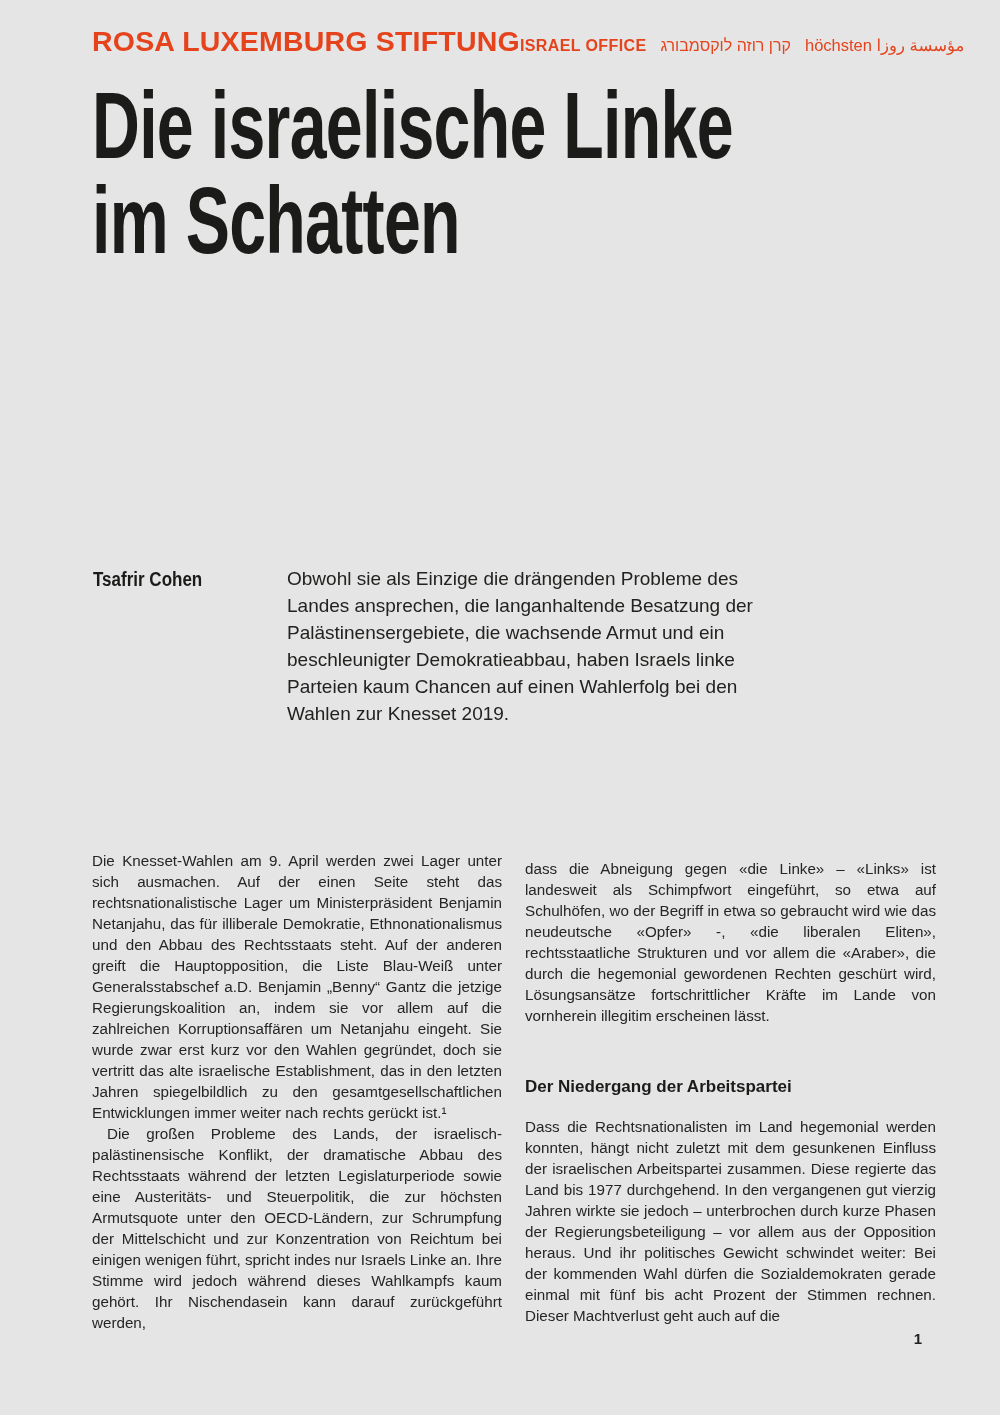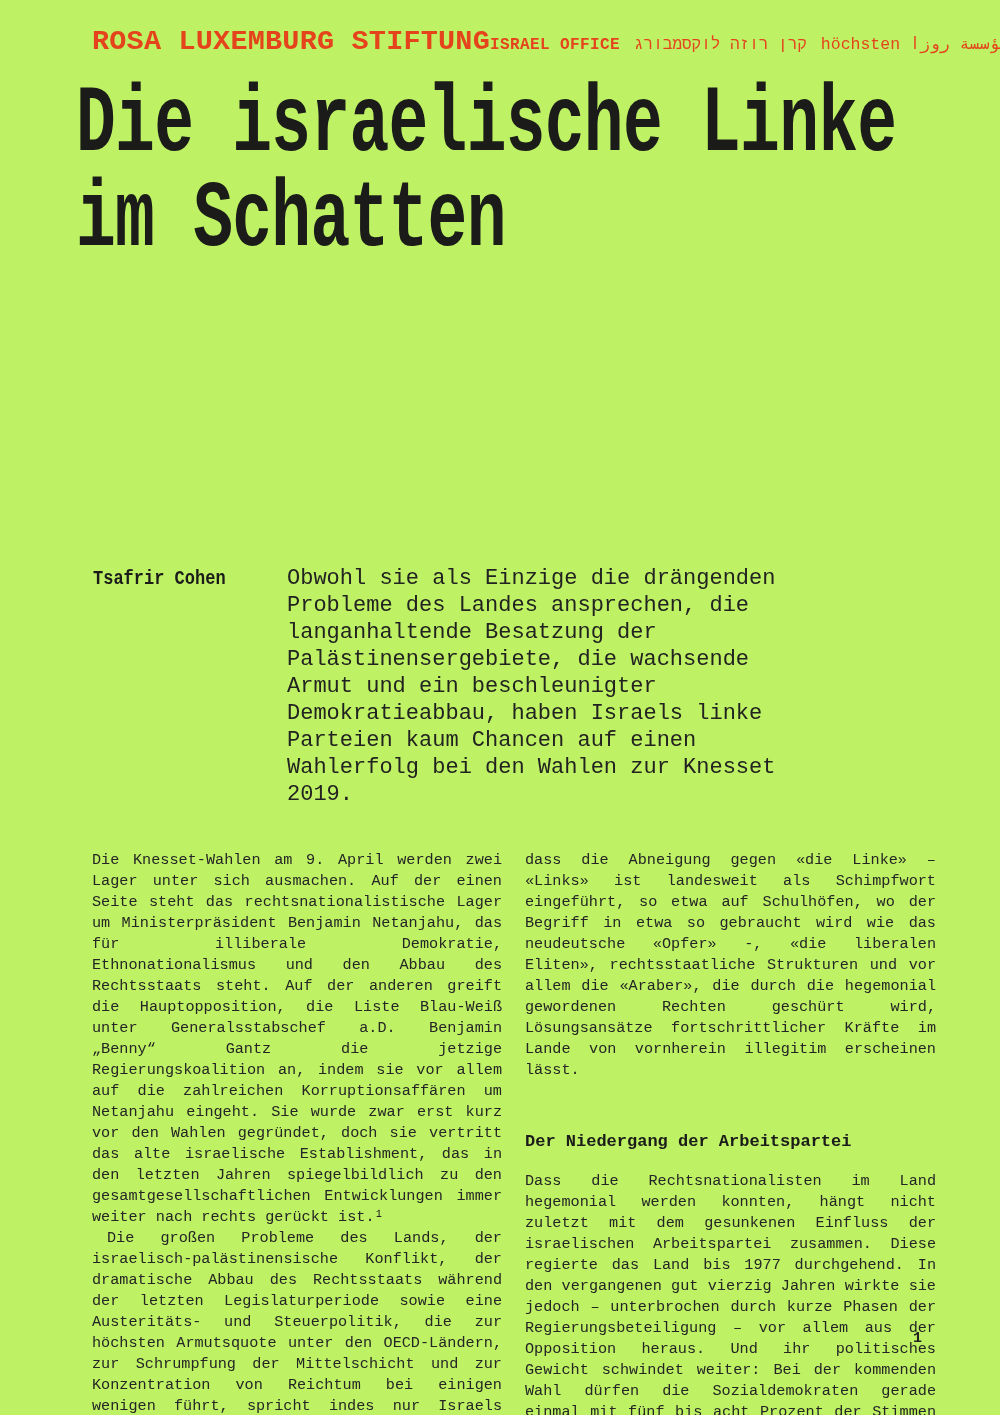--- a/index.html
+++ b/index.html
@@ -1,23 +1,23 @@
 <!DOCTYPE html>
 <html lang="de"><head>
 <meta charset="utf-8">
 <style>
   * { margin: 0; padding: 0; box-sizing: border-box; }
   html, body { background: #ffffff; }
   .page {
     position: relative;
     width: 1000px;
     height: 1415px;
-    background: #bef264;
+    background: #e5e5e5;
     overflow: hidden;
-    font-family: Liberation Mono, monospace;
+    font-family: Liberation Sans, sans-serif;
     color: #252525;
   }
 
   
   .masthead {
     position: absolute;
     left: 92px;
     top: 25px;
     width: 827px; 
     display: flex;
@@ -38,21 +38,21 @@
     color: #e5431c;
     white-space: nowrap;
   }
   .office-en { font-size: 16px; font-weight: 700; letter-spacing: 0.4px; }
   .office-he { font-size: 16px; font-weight: 400; }
   .office-ar { font-size: 16.5px; font-weight: 400; }
 
   
   .title {
     position: absolute;
-    left: 76px;
+    left: 92px;
     top: 78px;
     font-weight: 700;
     font-size: 94px;
     line-height: 95px;
     letter-spacing: -1px;
     color: #1b1b19;
   }
   .title-line {
     display: block;
     white-space: nowrap;
@@ -71,33 +71,34 @@
     color: #1b1b19;
     white-space: nowrap;
     transform: scaleX(0.85);
     transform-origin: left top;
   }
   .lede {
     position: absolute;
     left: 287px;
     top: 565px;
     width: 495px;
-    font-size: 22px;
+    font-size: 19px;
     line-height: 27px;
     color: #222220;
   }
 
   
   .body-columns {
     position: absolute;
     left: 92px;
     top: 850px;
     width: 844px;
     display: flex;
     gap: 23px;
+    align-items: center;
   }
   .col { width: 410px; }
   .col-right { width: 411px; }
   .para {
     font-size: 15.2px;
     line-height: 21px;
     text-align: justify;
     color: #252525;
     -webkit-hyphens: auto;
     hyphens: auto;

